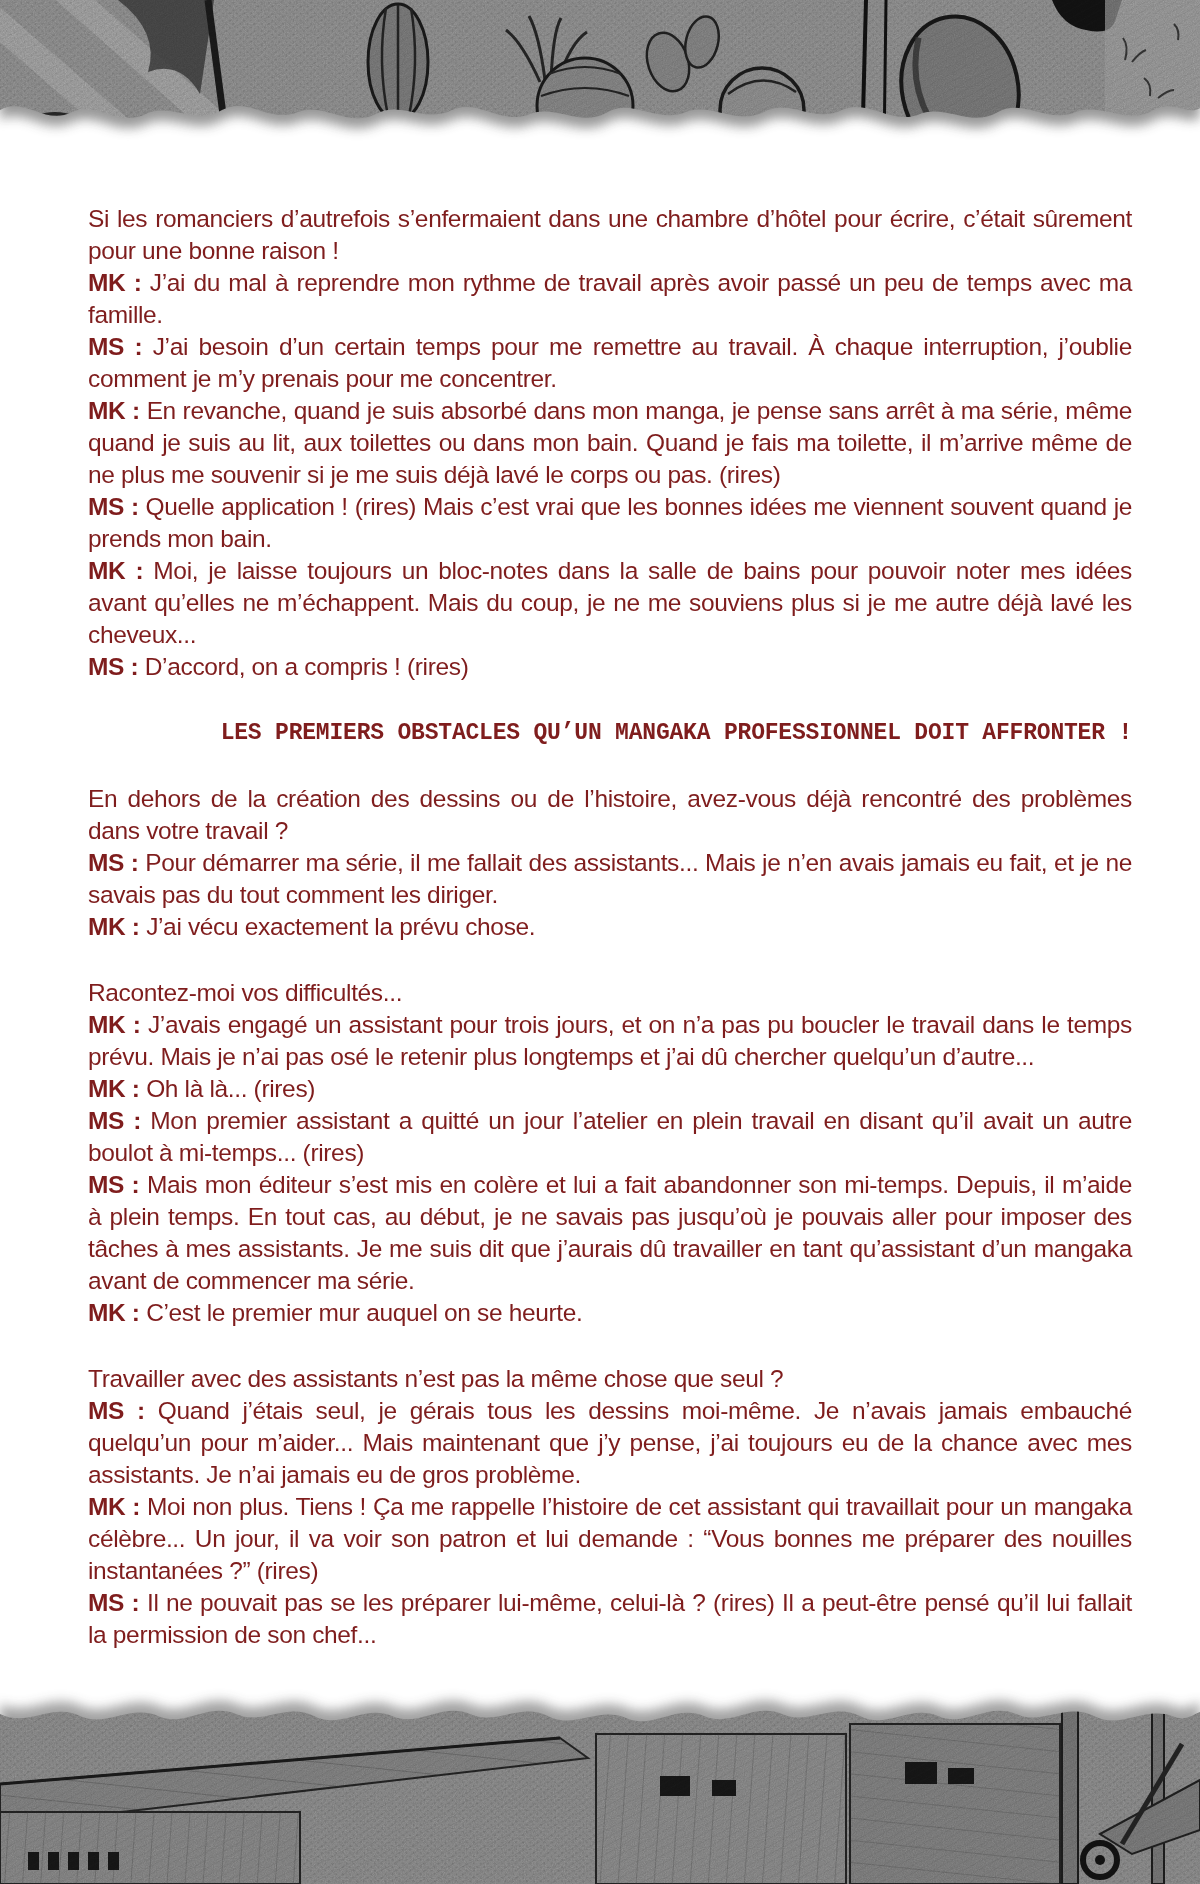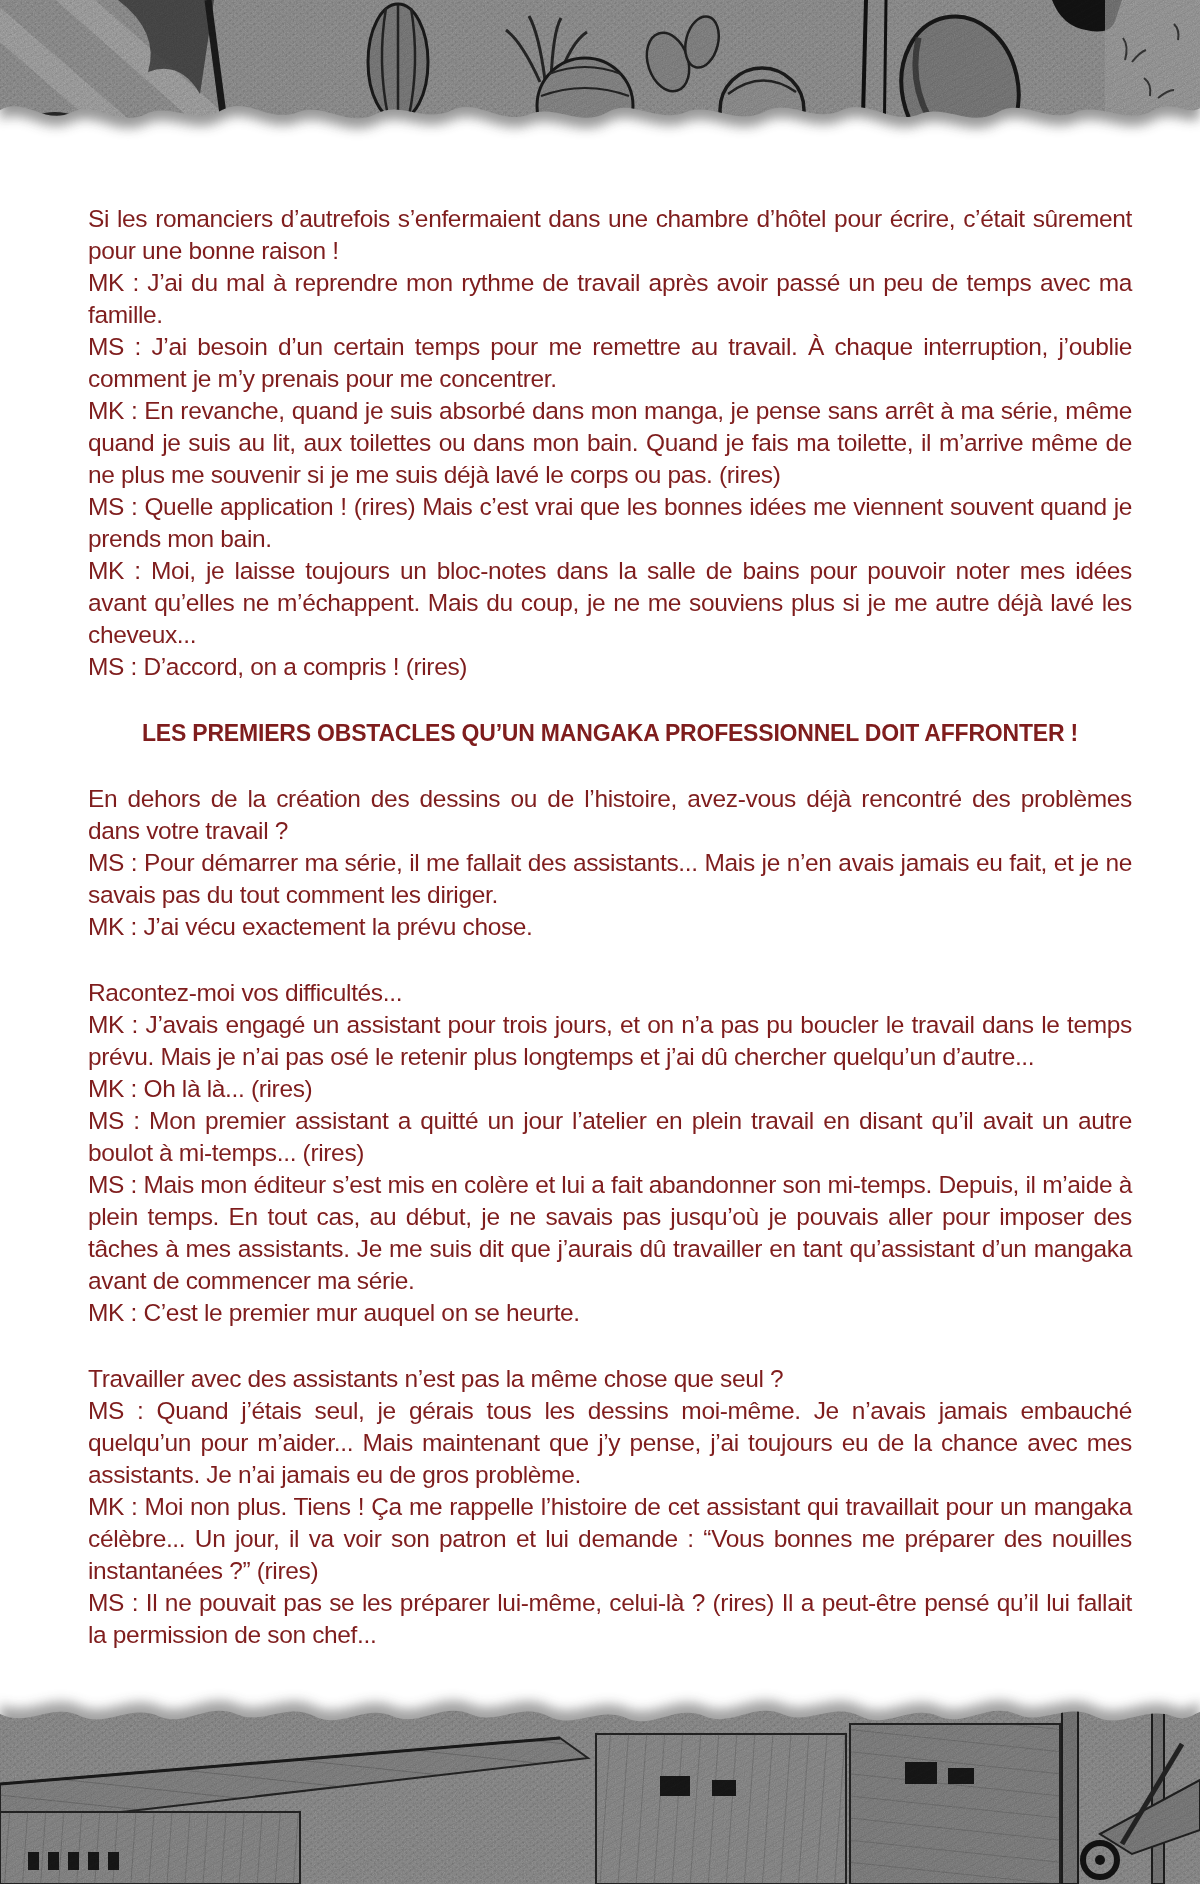--- a/index.html
+++ b/index.html
@@ -13,23 +13,24 @@
   .art-bottom{top:1684px;}
   .text-block{
     position:absolute;left:88px;top:203px;width:1044px;
     color:#7f1d1d;font-size:24.5px;line-height:32px;
     letter-spacing:-0.35px;text-align:justify;
   }
   .text-block p{margin:0;}
   .text-block p.gap{margin-top:34px;}
   .text-block p.heading{
     font-weight:bold;font-size:23px;letter-spacing:-0.2px;
-    text-align:center;
+    text-align:right;
+    font-family:Liberation Mono, monospace;
   }
-  .text-block strong{font-weight:normal;}
+  .text-block strong{font-weight:bold;}
 </style>
 </head>
 <body>
 
 <svg class="art-band art-top" width="1200" height="155" viewBox="0 0 1200 155" aria-hidden="true">
   <defs>
     <filter id="grain" x="0%" y="0%" width="100%" height="100%">
       <feTurbulence type="fractalNoise" baseFrequency="0.9" numOctaves="2" stitchTiles="stitch"></feTurbulence>
       <feColorMatrix type="matrix" values="0 0 0 0 0  0 0 0 0 0  0 0 0 0 0  0.55 0.55 0.55 0 0"></feColorMatrix>
     </filter>

